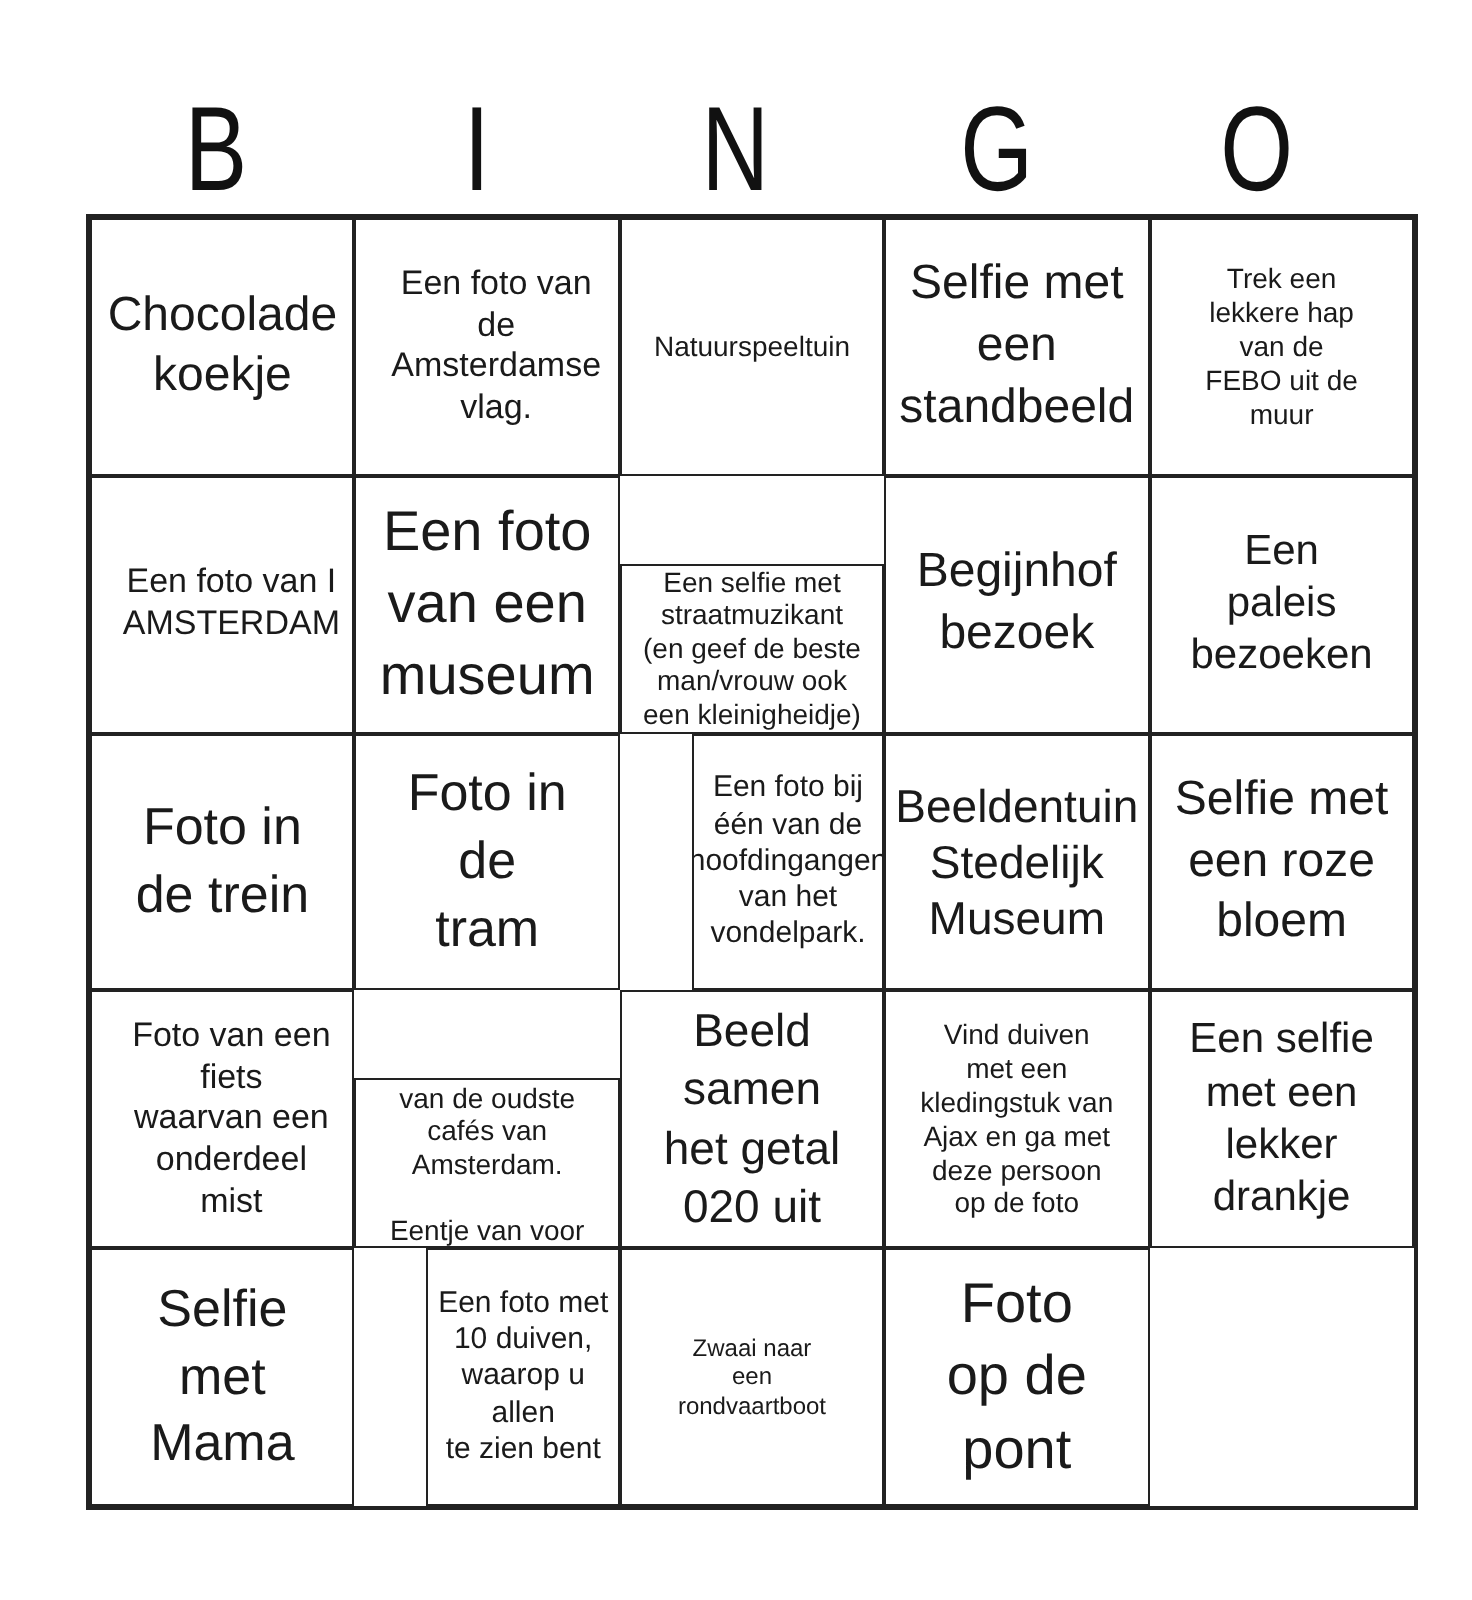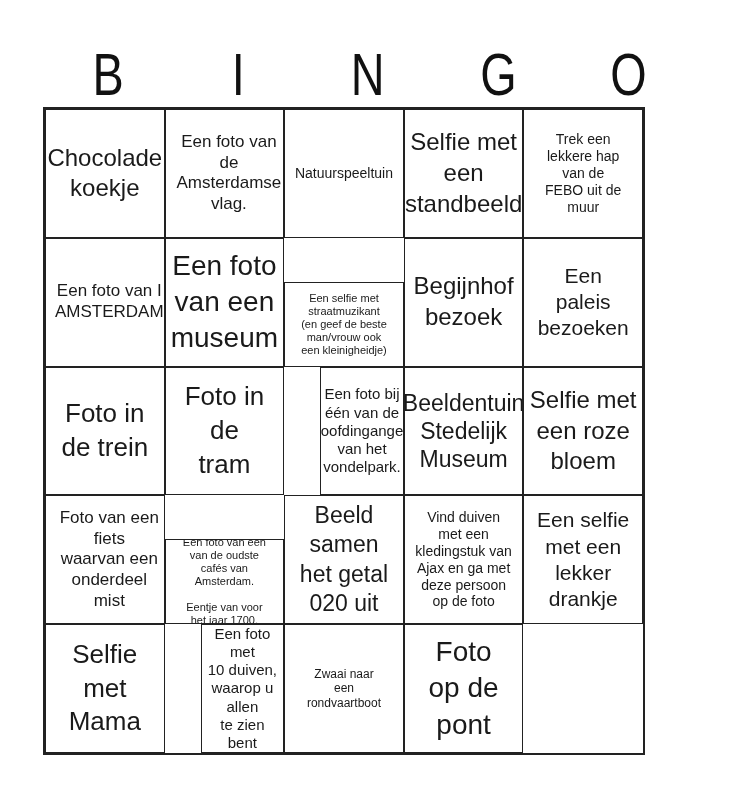--- a/index.html
+++ b/index.html
@@ -35,21 +35,21 @@
     display: inline-block;
     font-size: 60px;
     line-height: 1;
     font-weight: 400;
     color: #111111;
     transform: scaleX(0.78);
     transform-origin: center bottom;
   }
   
   .bingo-grid {
-    width: 602px;
+    width: 666px;
     height: 648px;
     box-sizing: border-box;
     border: 2px solid #222222;
     display: grid;
     grid-template-columns: repeat(5, 1fr);
     grid-template-rows: repeat(5, 1fr);
   }
   .cell {
     border: 1px solid #222222;
     box-sizing: border-box;
@@ -57,21 +57,21 @@
     align-items: center;
     justify-content: center;
     text-align: center;
     white-space: pre-line;
     padding: 3px;
     line-height: 1.22;
     overflow: hidden;
     color: #1a1a1a;
     background: #ffffff;
   }
-  .sz13 { font-size: 11px; line-height: 1.18; margin-top: 44px; }
+  .sz13 { font-size: 14px; line-height: 1.18; margin-top: 44px; }
   .sz14 { font-size: 14px; line-height: 1.2; }
   .sz15 { font-size: 15px; line-height: 1.22; margin-left: 36px; }
   .sz17 { font-size: 17px; padding-left: 12px; }
   .sz18 { font-size: 12px; }
   .sz19 { font-size: 23px; }
   .sz21 { font-size: 21px; line-height: 1.25; }
   .sz23 { font-size: 23px; line-height: 1.28; }
   .sz24 { font-size: 24px; line-height: 1.28; }
   .sz26 { font-size: 26px; line-height: 1.3; }
   .sz28 { font-size: 28px; line-height: 1.3; }

